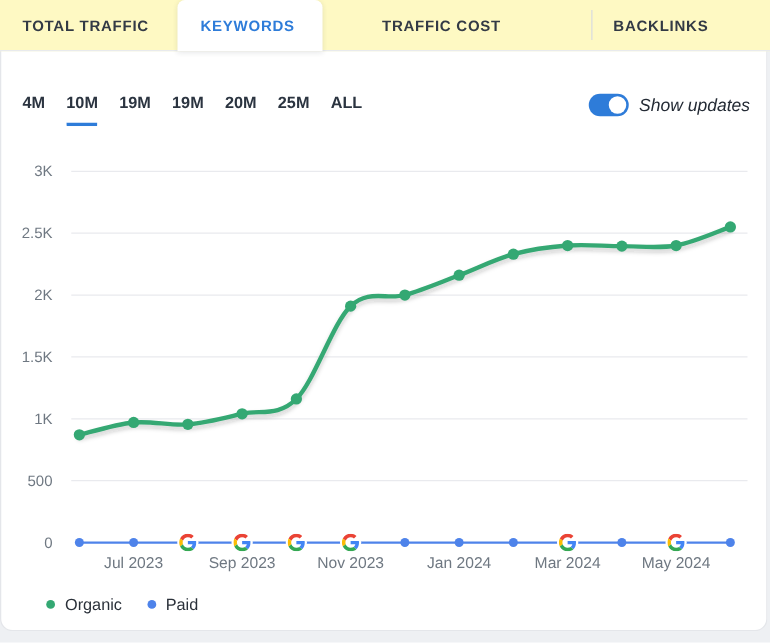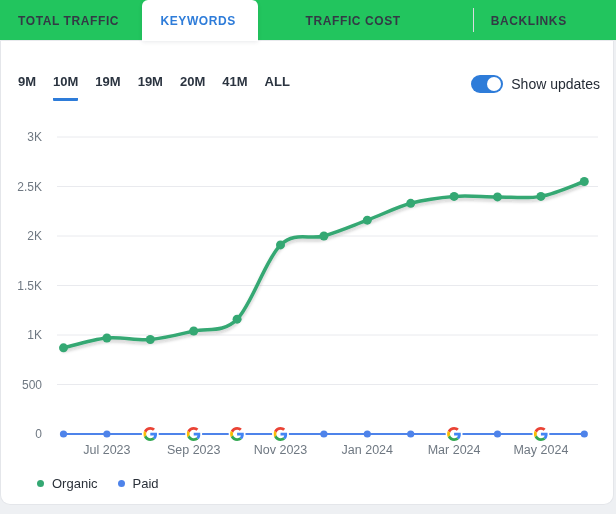--- a/index.html
+++ b/index.html
@@ -11,21 +11,21 @@
   }
   .card{
     position:absolute;top:0;left:0;width:614px;height:505px;
     background:#ffffff;border:1px solid #e4e6ea;border-top:none;
     border-radius:0 0 10px 10px;
     box-sizing:border-box;
   }
   
   .tabbar{
     position:absolute;top:0;left:0;width:616px;height:40px;
-    background:#22c55e;display:flex;z-index:1;
+    background:#fef9c3;display:flex;z-index:1;
     border-bottom:1px solid #e8eaed;
   }
   .tab{
     display:flex;align-items:center;box-sizing:border-box;
     padding-left:18px;height:41px;
     font-size:12px;font-weight:700;letter-spacing:.05em;
     color:#333a45;cursor:pointer;position:relative;
   }
   .tab:nth-child(1){width:155px;}
   .tab:nth-child(2){width:125px;}
@@ -48,21 +48,21 @@
     cursor:pointer;
   }
   .range-item.selected{border-bottom-color:#2e7cd9;}
   .toggle-row{position:absolute;top:75px;right:16px;display:flex;align-items:center;gap:8px;z-index:3;}
   .toggle{
     width:32px;height:18px;border-radius:9px;background:#2e7cd9;position:relative;cursor:pointer;
   }
   .toggle .knob{
     position:absolute;top:2px;right:2px;width:14px;height:14px;border-radius:50%;background:#fff;
   }
-  .toggle-label{font-size:14px;color:#242b35;}
+  .toggle-label{font-size:14px;color:#242b35;font-style:italic;}
   
   svg.chart{position:absolute;top:110px;left:0;z-index:2;}
   
   .legend{position:absolute;top:476px;left:37px;display:flex;gap:20px;z-index:3;}
   .legend-item{display:flex;align-items:center;gap:8px;}
   .legend-dot{width:7px;height:7px;border-radius:50%;}
   .legend-label{font-size:13px;color:#2a3039;}
 </style>
 </head>
 <body>
@@ -70,26 +70,26 @@
 <div class="card"></div>
 
 <div class="tabbar">
     <div class="tab">TOTAL TRAFFIC</div>
     <div class="tab active">KEYWORDS</div>
     <div class="tab">TRAFFIC COST</div>
     <div class="tab">BACKLINKS</div>
   </div>
 
 <div class="ranges">
-    <div class="range-item">9M</div>
+    <div class="range-item">4M</div>
     <div class="range-item selected">10M</div>
     <div class="range-item">19M</div>
     <div class="range-item">19M</div>
     <div class="range-item">20M</div>
-    <div class="range-item">41M</div>
+    <div class="range-item">25M</div>
     <div class="range-item">ALL</div>
   </div>
 
 <div class="toggle-row">
   <div class="toggle">
     <div class="knob"></div>
   </div>
   <span class="toggle-label">Show updates</span>
 </div>
 

